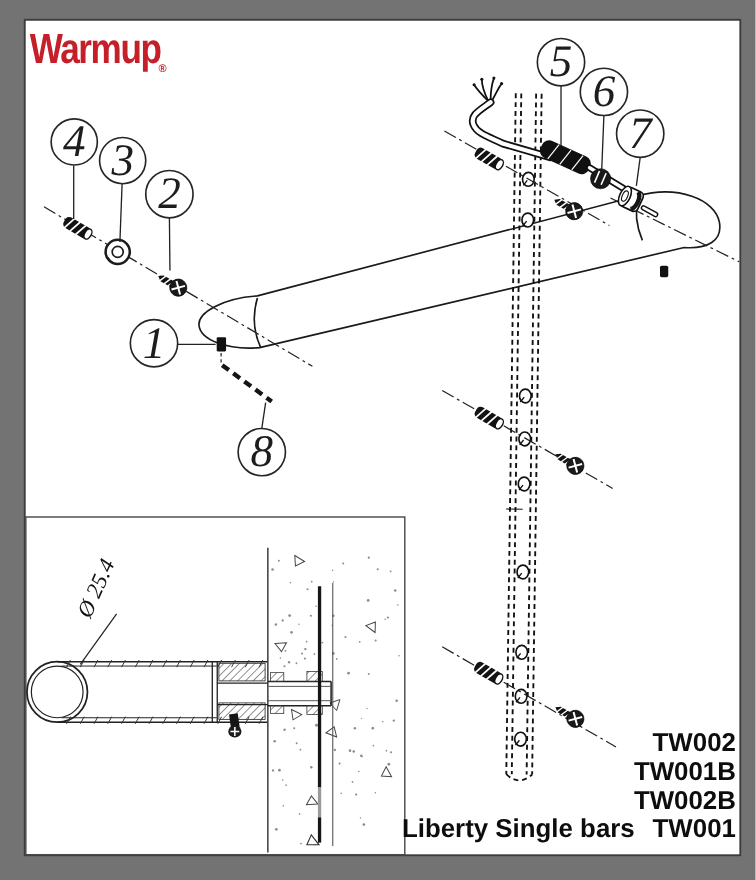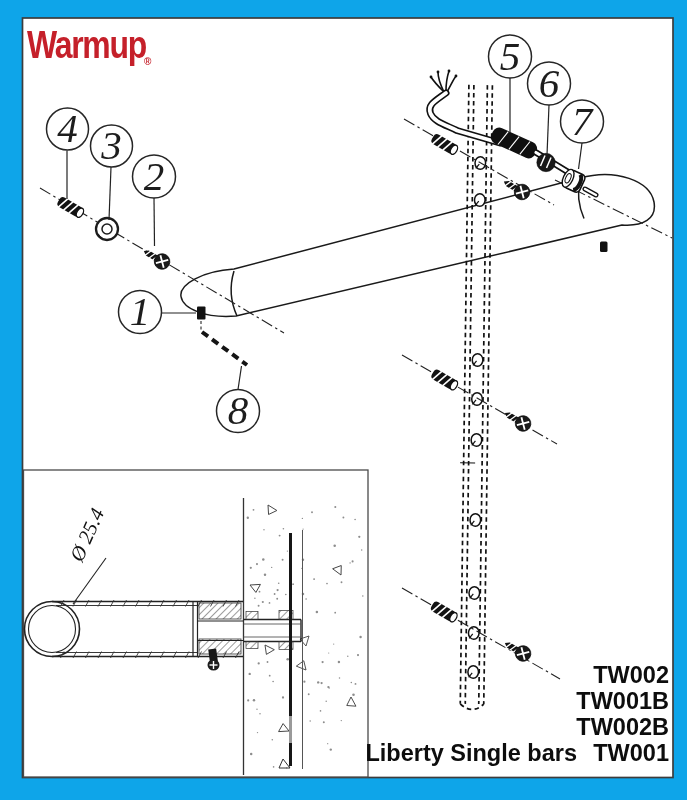--- a/index.html
+++ b/index.html
@@ -1,16 +1,16 @@
 <!DOCTYPE html>
 <html><head>
 <meta charset="utf-8">
 <style>
   html,body{margin:0;padding:0;background:#ffffff;}
-  .stage{position:relative;width:687px;height:800px;background:#0ea5e9;overflow:hidden;
+  .stage{position:relative;width:687px;height:800px;background:#737373;overflow:hidden;
          font-family:"Liberation Sans",sans-serif;}
   svg{display:block;}
   .callout-num{font-family:"Liberation Serif","DejaVu Serif",serif;font-style:italic;
                font-size:41px;fill:#1d1d1d;}
   .footer-txt{font-family:"Liberation Sans",sans-serif;font-weight:700;font-size:23.5px;fill:#0d0d0d;}
   .dim-txt{font-family:"Liberation Serif","DejaVu Serif",serif;font-style:italic;font-size:20.5px;fill:#111;}
   .logo-txt{font-family:"Liberation Sans",sans-serif;font-weight:700;font-size:38.5px;letter-spacing:-1.5px;}
   .logo-reg{font-family:"Liberation Sans",sans-serif;font-weight:700;font-size:10px;}
 </style>
 </head>

